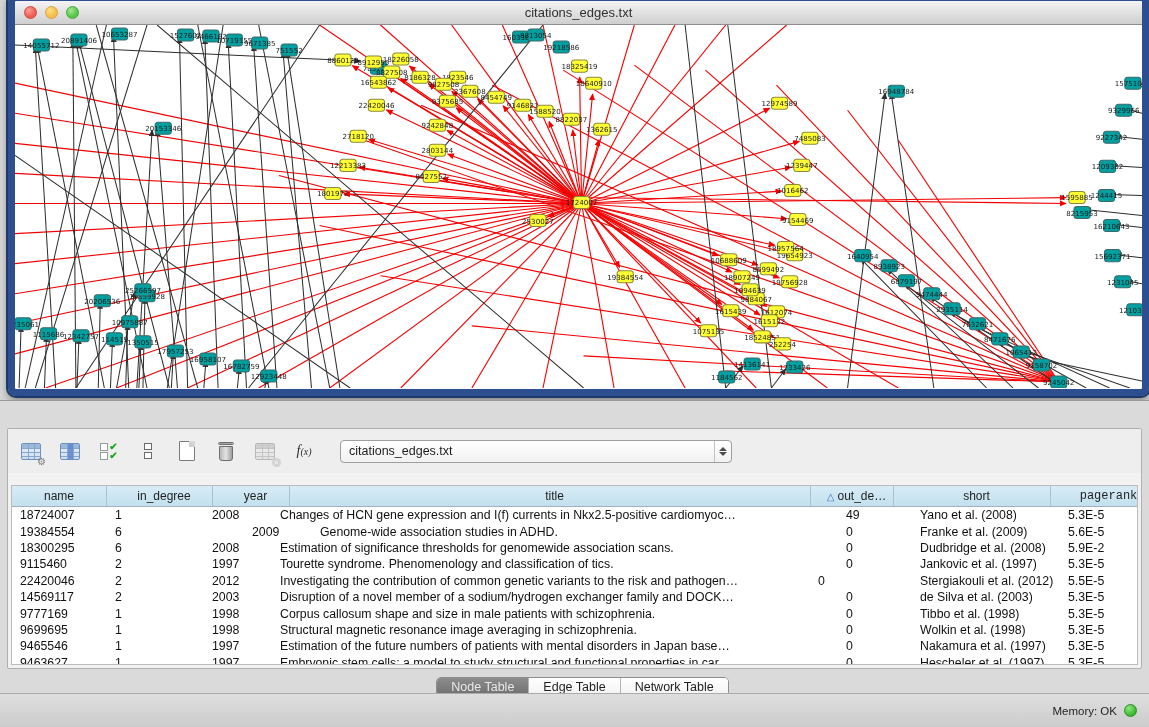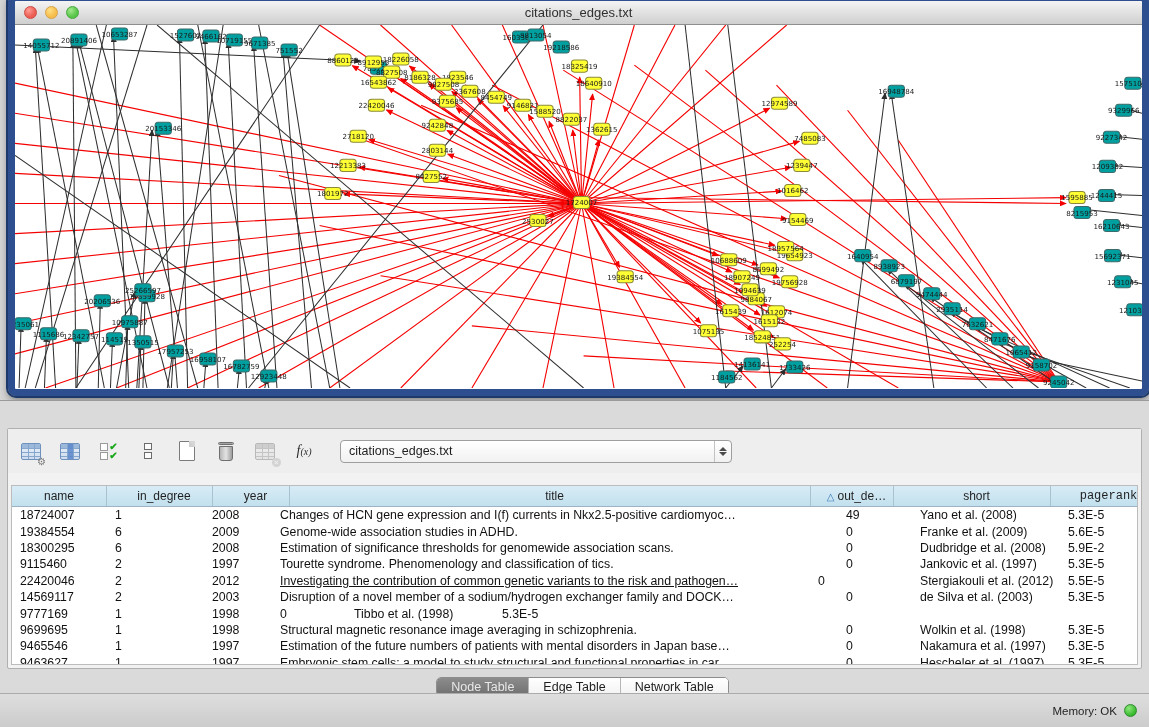--- a/index.html
+++ b/index.html
@@ -570,21 +570,21 @@
                 <div class="td" style="width: 97px;">1</div>
                 <div class="td" style="width: 68px;">2008</div>
                 <div class="td" style="width: 512px; flex: 1 1 0%;">Changes of HCN gene expression and I(f) currents in Nkx2.5-positive cardiomyoc…</div>
                 <div class="td" style="width: 74px;">49</div>
                 <div class="td" style="width: 148px;">Yano et al. (2008)</div>
                 <div class="td" style="width: 98px;">5.3E-5</div>
               </div>
               <div class="trow">
                 <div class="td" style="width: 95px;">19384554</div>
                 <div class="td" style="width: 97px;">6</div>
-                <div class="td" style="width: 68px;">2009</div>
+                <div class="td" style="width: 68px; margin-left: 40px;">2009</div>
                 <div class="td" style="width: 512px; flex: 1 1 0%;">Genome-wide association studies in ADHD.</div>
                 <div class="td" style="width: 74px;">0</div>
                 <div class="td" style="width: 148px;">Franke et al. (2009)</div>
                 <div class="td" style="width: 98px;">5.6E-5</div>
               </div>
               <div class="trow">
                 <div class="td" style="width: 95px;">18300295</div>
                 <div class="td" style="width: 97px;">6</div>
                 <div class="td" style="width: 68px;">2008</div>
                 <div class="td" style="width: 512px; flex: 1 1 0%;">Estimation of significance thresholds for genomewide association scans.</div>
@@ -598,38 +598,39 @@
                 <div class="td" style="width: 68px;">1997</div>
                 <div class="td" style="width: 512px; flex: 1 1 0%;">Tourette syndrome. Phenomenology and classification of tics.</div>
                 <div class="td" style="width: 74px;">0</div>
                 <div class="td" style="width: 148px;">Jankovic et al. (1997)</div>
                 <div class="td" style="width: 98px;">5.3E-5</div>
               </div>
               <div class="trow">
                 <div class="td" style="width: 95px;">22420046</div>
                 <div class="td" style="width: 97px;">2</div>
                 <div class="td" style="width: 68px;">2012</div>
-                <div class="td" style="width: 512px; flex: 1 1 0%; text-decoration: underline;">Investigating the contribution of common genetic variants to the risk and pathogen…</div>
+                <div class="td" style="width: 512px; flex: 1 1 0%;">Investigating the contribution of common genetic variants to the risk and pathogen…</div>
                 <div class="td" style="width: 74px;">0</div>
                 <div class="td" style="width: 148px; margin-left: 28px;">Stergiakouli et al. (2012)</div>
                 <div class="td" style="width: 98px;">5.5E-5</div>
               </div>
               <div class="trow">
                 <div class="td" style="width: 95px;">14569117</div>
                 <div class="td" style="width: 97px;">2</div>
                 <div class="td" style="width: 68px;">2003</div>
                 <div class="td" style="width: 512px; flex: 1 1 0%;">Disruption of a novel member of a sodium/hydrogen exchanger family and DOCK…</div>
                 <div class="td" style="width: 74px;">0</div>
                 <div class="td" style="width: 148px;">de Silva et al. (2003)</div>
                 <div class="td" style="width: 98px;">5.3E-5</div>
               </div>
               <div class="trow">
                 <div class="td" style="width: 95px;">9777169</div>
                 <div class="td" style="width: 97px;">1</div>
                 <div class="td" style="width: 68px;">1998</div>
+                <div class="td" style="width: 512px; flex: 1 1 0%;">Corpus callosum shape and size in male patients with schizophrenia.</div>
                 <div class="td" style="width: 74px;">0</div>
                 <div class="td" style="width: 148px;">Tibbo et al. (1998)</div>
                 <div class="td" style="width: 98px;">5.3E-5</div>
               </div>
               <div class="trow">
                 <div class="td" style="width: 95px;">9699695</div>
                 <div class="td" style="width: 97px;">1</div>
                 <div class="td" style="width: 68px;">1998</div>
                 <div class="td" style="width: 512px; flex: 1 1 0%;">Structural magnetic resonance image averaging in schizophrenia.</div>
                 <div class="td" style="width: 74px;">0</div>

